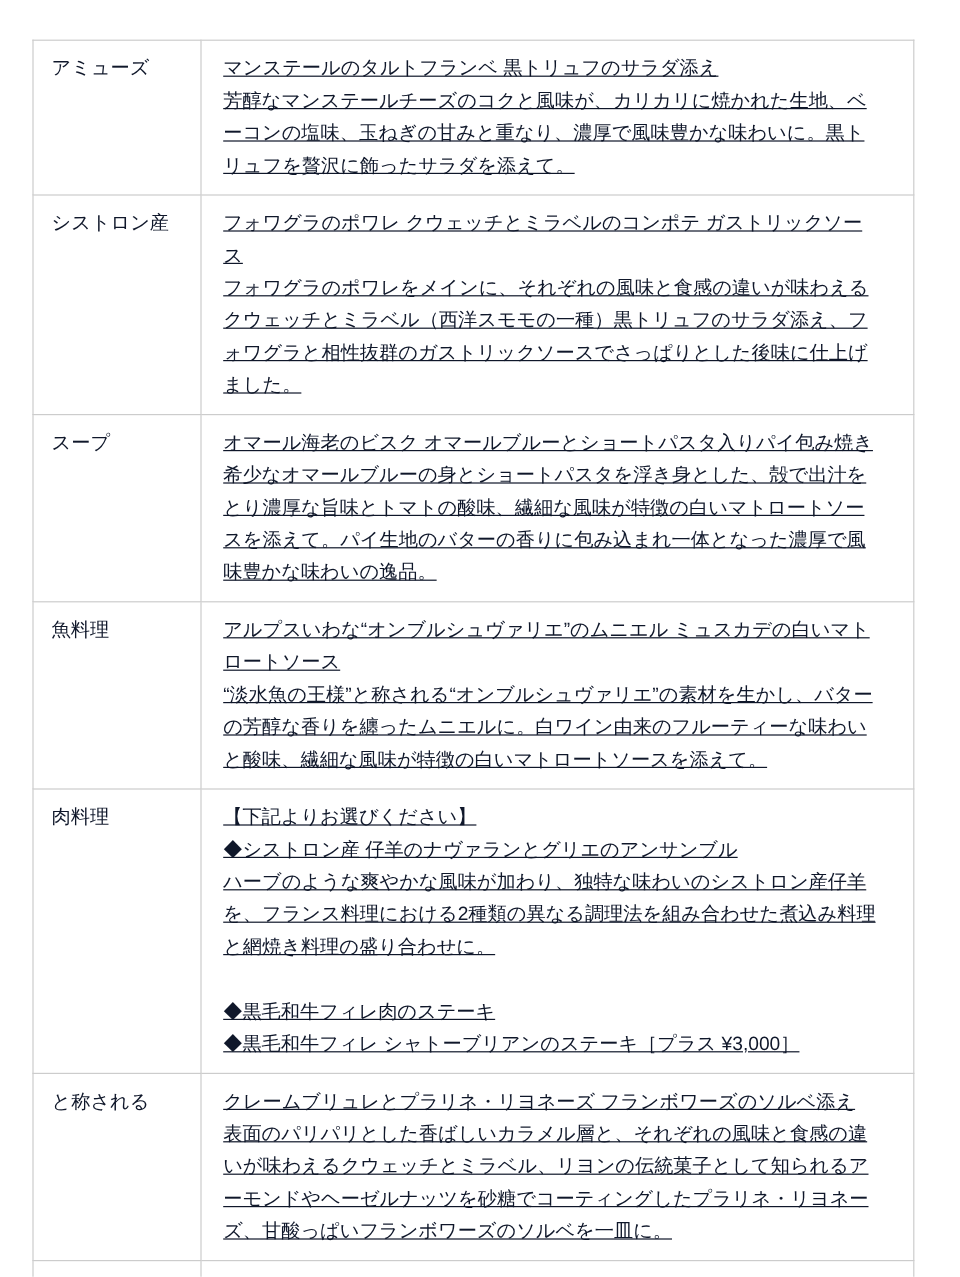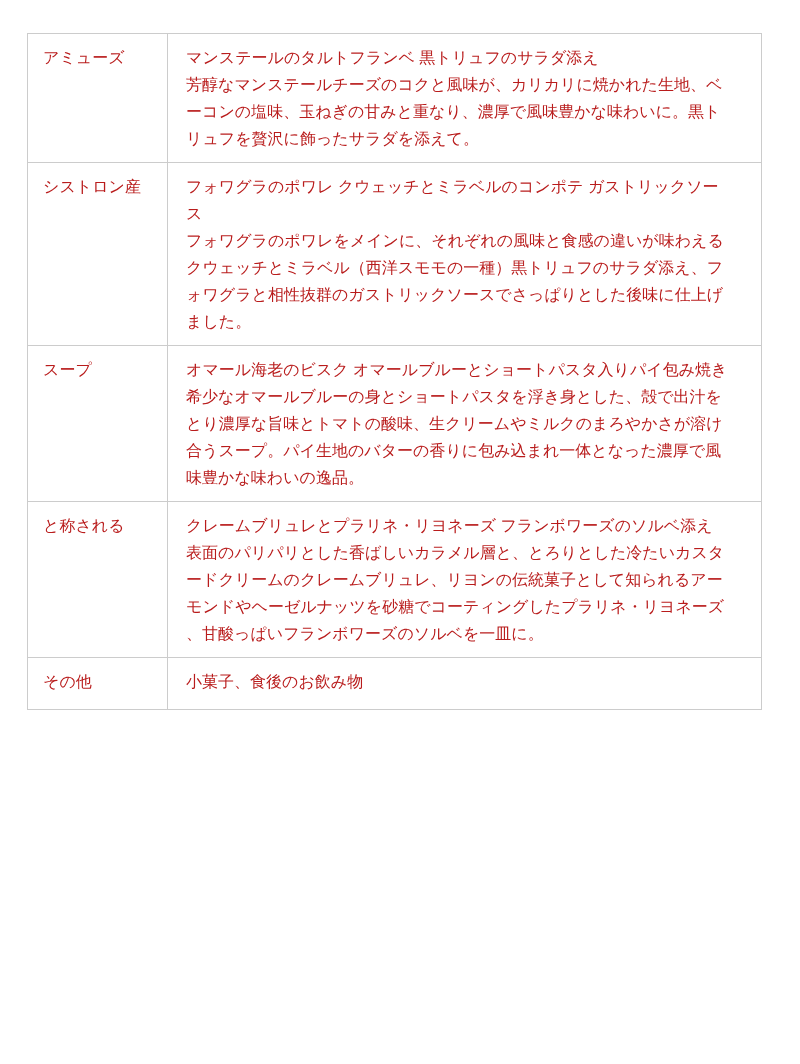--- a/index.html
+++ b/index.html
@@ -22,31 +22,32 @@
     top: 33px;
     width: 735px;
     border-collapse: collapse;
     table-layout: fixed;
   }
   .menu-table td {
     border: 1px solid #cccccc;
     vertical-align: top;
     font-size: 16px;
     line-height: 27px;
-    color: #b91c1c;
+    color: #0f172a;
   }
   td.course-cell {
     width: 140px;
     padding: 10px 8px 10px 15px;
   }
   td.desc-cell {
     padding: 10px 29px 10px 18px;
     white-space: pre-line;
     word-break: break-all;
     line-break: anywhere;
+    text-decoration: underline;
   }
   tr.row-other td {
     height: 52px;
   }
 </style>
 </head>
 <body>
 
 <table class="menu-table">
   <tbody>
@@ -56,25 +57,39 @@
 芳醇なマンステールチーズのコクと風味が、カリカリに焼かれた生地、ベーコンの塩味、玉ねぎの甘みと重なり、濃厚で風味豊かな味わいに。黒トリュフを贅沢に飾ったサラダを添えて。</td>
     </tr>
     <tr>
       <td class="course-cell">シストロン産</td>
       <td class="desc-cell">フォワグラのポワレ クウェッチとミラベルのコンポテ ガストリックソース
 フォワグラのポワレをメインに、それぞれの風味と食感の違いが味わえるクウェッチとミラベル（西洋スモモの一種）黒トリュフのサラダ添え、フォワグラと相性抜群のガストリックソースでさっぱりとした後味に仕上げました。</td>
     </tr>
     <tr>
       <td class="course-cell">スープ</td>
       <td class="desc-cell">オマール海老のビスク オマールブルーとショートパスタ入りパイ包み焼き
-希少なオマールブルーの身とショートパスタを浮き身とした、殻で出汁をとり濃厚な旨味とトマトの酸味、生クリームやミルクのまろやかさが溶け合うスープ。パイ生地のバターの香りに包み込まれ一体となった濃厚で風味豊かな味わいの逸品。</td>
+希少なオマールブルーの身とショートパスタを浮き身とした、殻で出汁をとり濃厚な旨味とトマトの酸味、繊細な風味が特徴の白いマトロートソースを添えて。パイ生地のバターの香りに包み込まれ一体となった濃厚で風味豊かな味わいの逸品。</td>
+    </tr>
+    <tr>
+      <td class="course-cell">魚料理</td>
+      <td class="desc-cell">アルプスいわな“オンブルシュヴァリエ”のムニエル ミュスカデの白いマトロートソース
+“淡水魚の王様”と称される“オンブルシュヴァリエ”の素材を生かし、バターの芳醇な香りを纏ったムニエルに。白ワイン由来のフルーティーな味わいと酸味、繊細な風味が特徴の白いマトロートソースを添えて。</td>
+    </tr>
+    <tr>
+      <td class="course-cell">肉料理</td>
+      <td class="desc-cell">【下記よりお選びください】
+◆シストロン産 仔羊のナヴァランとグリエのアンサンブル
+ハーブのような爽やかな風味が加わり、独特な味わいのシストロン産仔羊を、フランス料理における2種類の異なる調理法を組み合わせた煮込み料理と網焼き料理の盛り合わせに。
+
+◆黒毛和牛フィレ肉のステーキ
+◆黒毛和牛フィレ シャトーブリアンのステーキ［プラス ¥3,000］</td>
     </tr>
     <tr>
       <td class="course-cell">と称される</td>
       <td class="desc-cell">クレームブリュレとプラリネ・リヨネーズ フランボワーズのソルベ添え
-表面のパリパリとした香ばしいカラメル層と、とろりとした冷たいカスタードクリームのクレームブリュレ、リヨンの伝統菓子として知られるアーモンドやヘーゼルナッツを砂糖でコーティングしたプラリネ・リヨネーズ、甘酸っぱいフランボワーズのソルベを一皿に。</td>
+表面のパリパリとした香ばしいカラメル層と、それぞれの風味と食感の違いが味わえるクウェッチとミラベル、リヨンの伝統菓子として知られるアーモンドやヘーゼルナッツを砂糖でコーティングしたプラリネ・リヨネーズ、甘酸っぱいフランボワーズのソルベを一皿に。</td>
     </tr>
     <tr class="row-other">
       <td class="course-cell">その他</td>
       <td class="desc-cell">小菓子、食後のお飲み物</td>
     </tr>
   </tbody>
 </table>
 
 </body></html>

